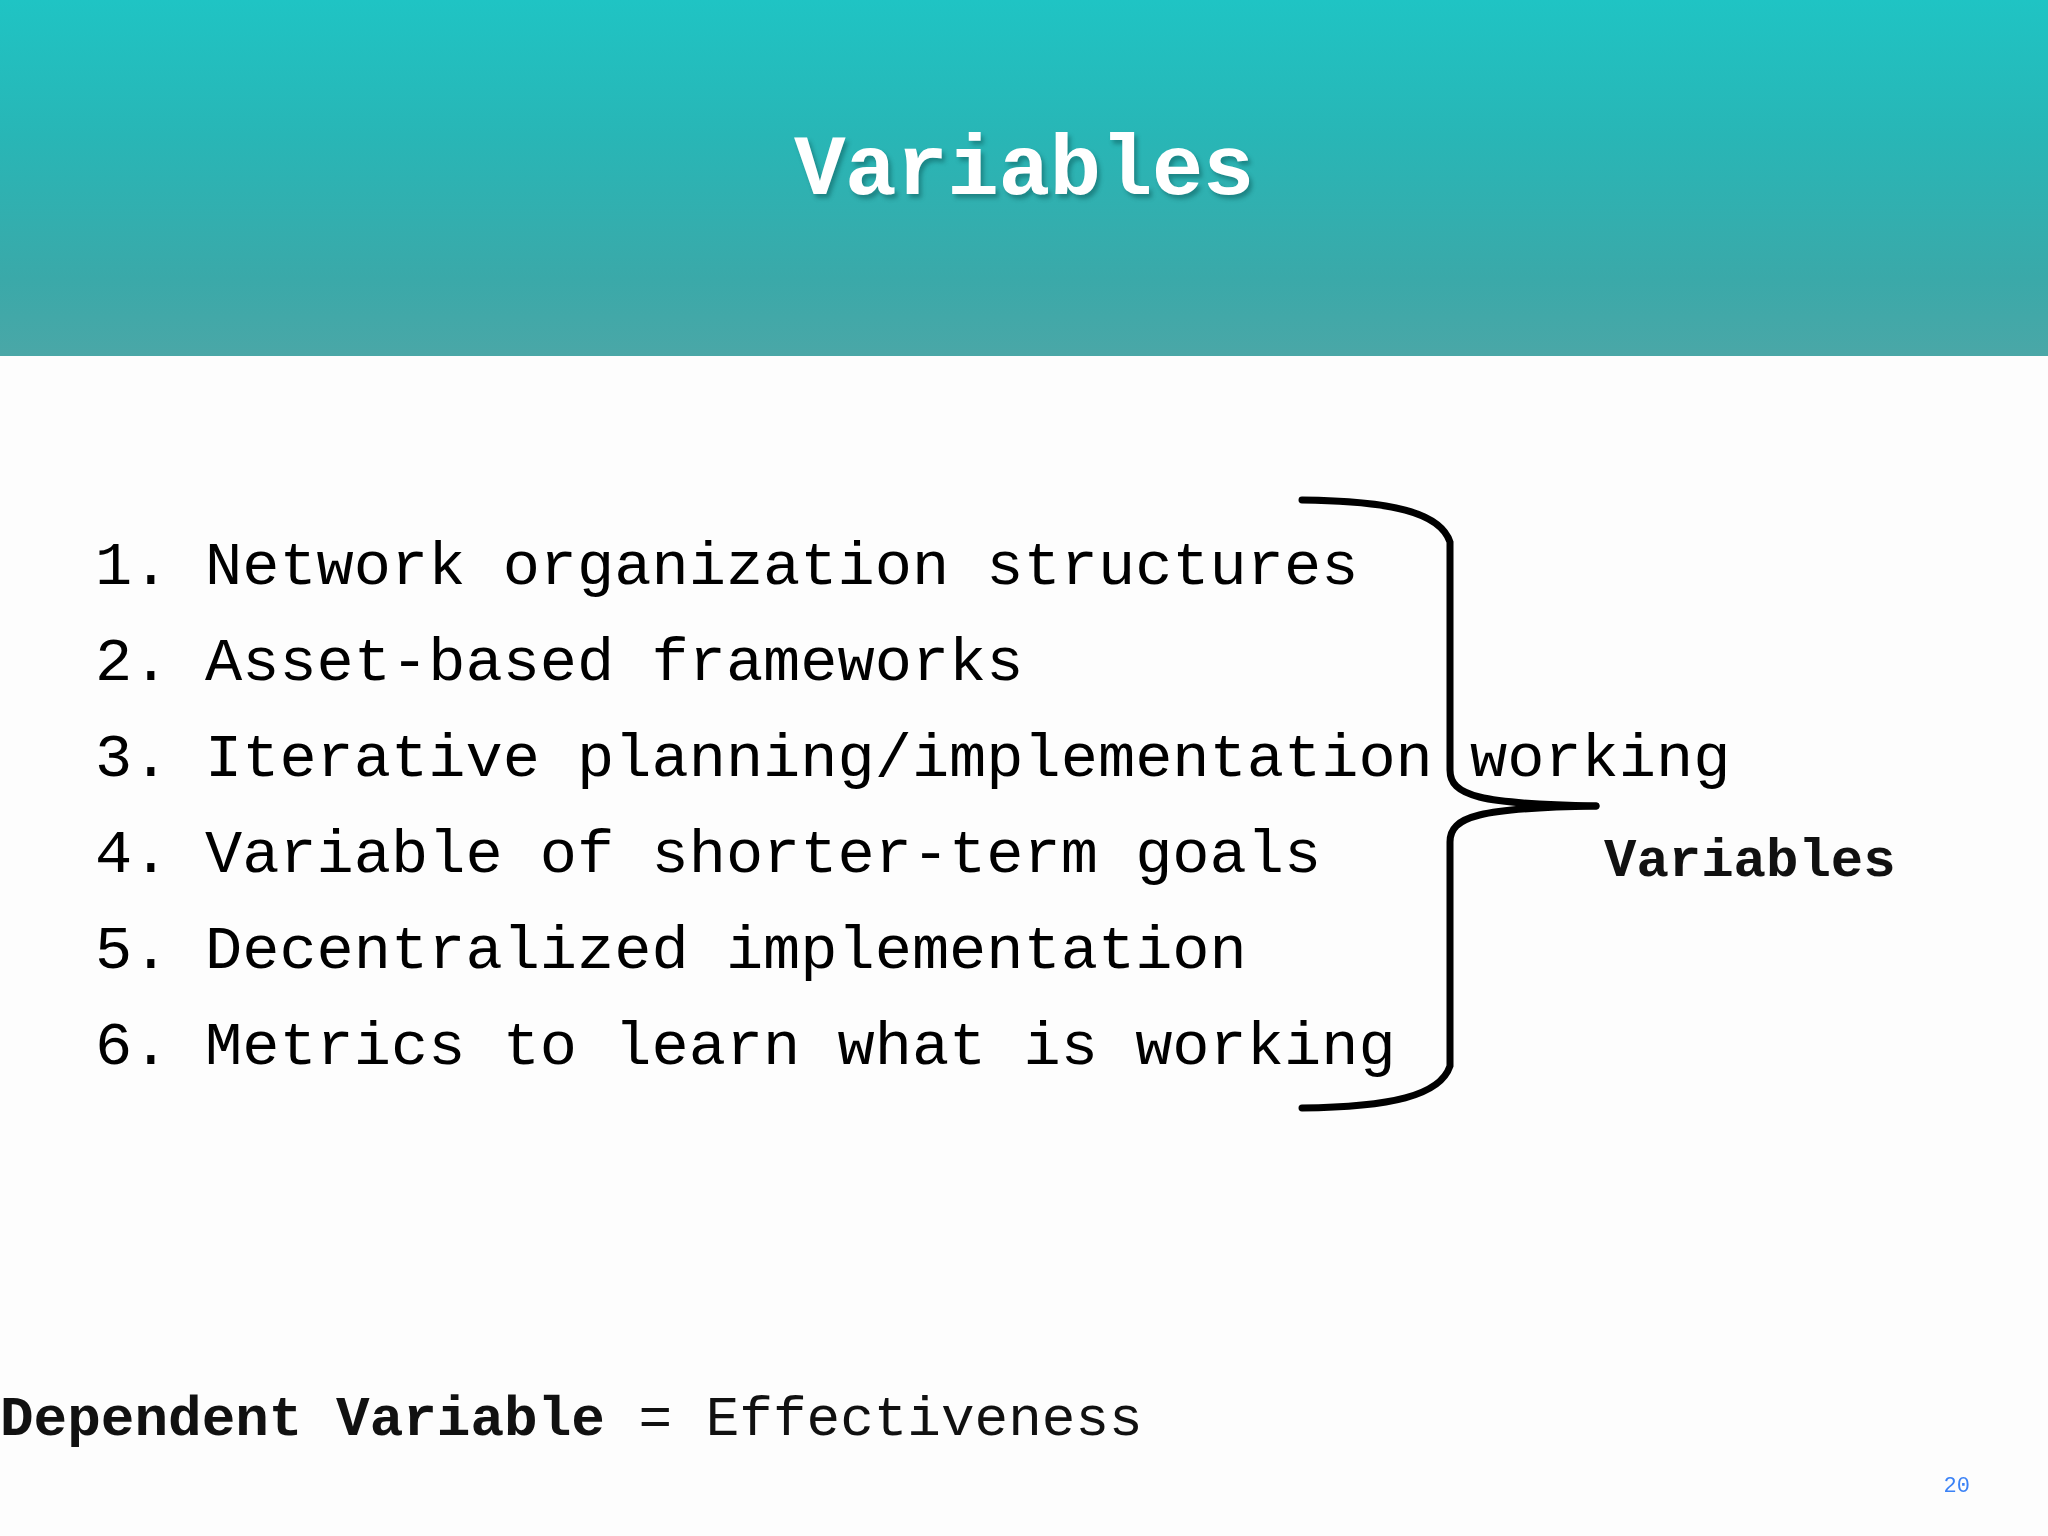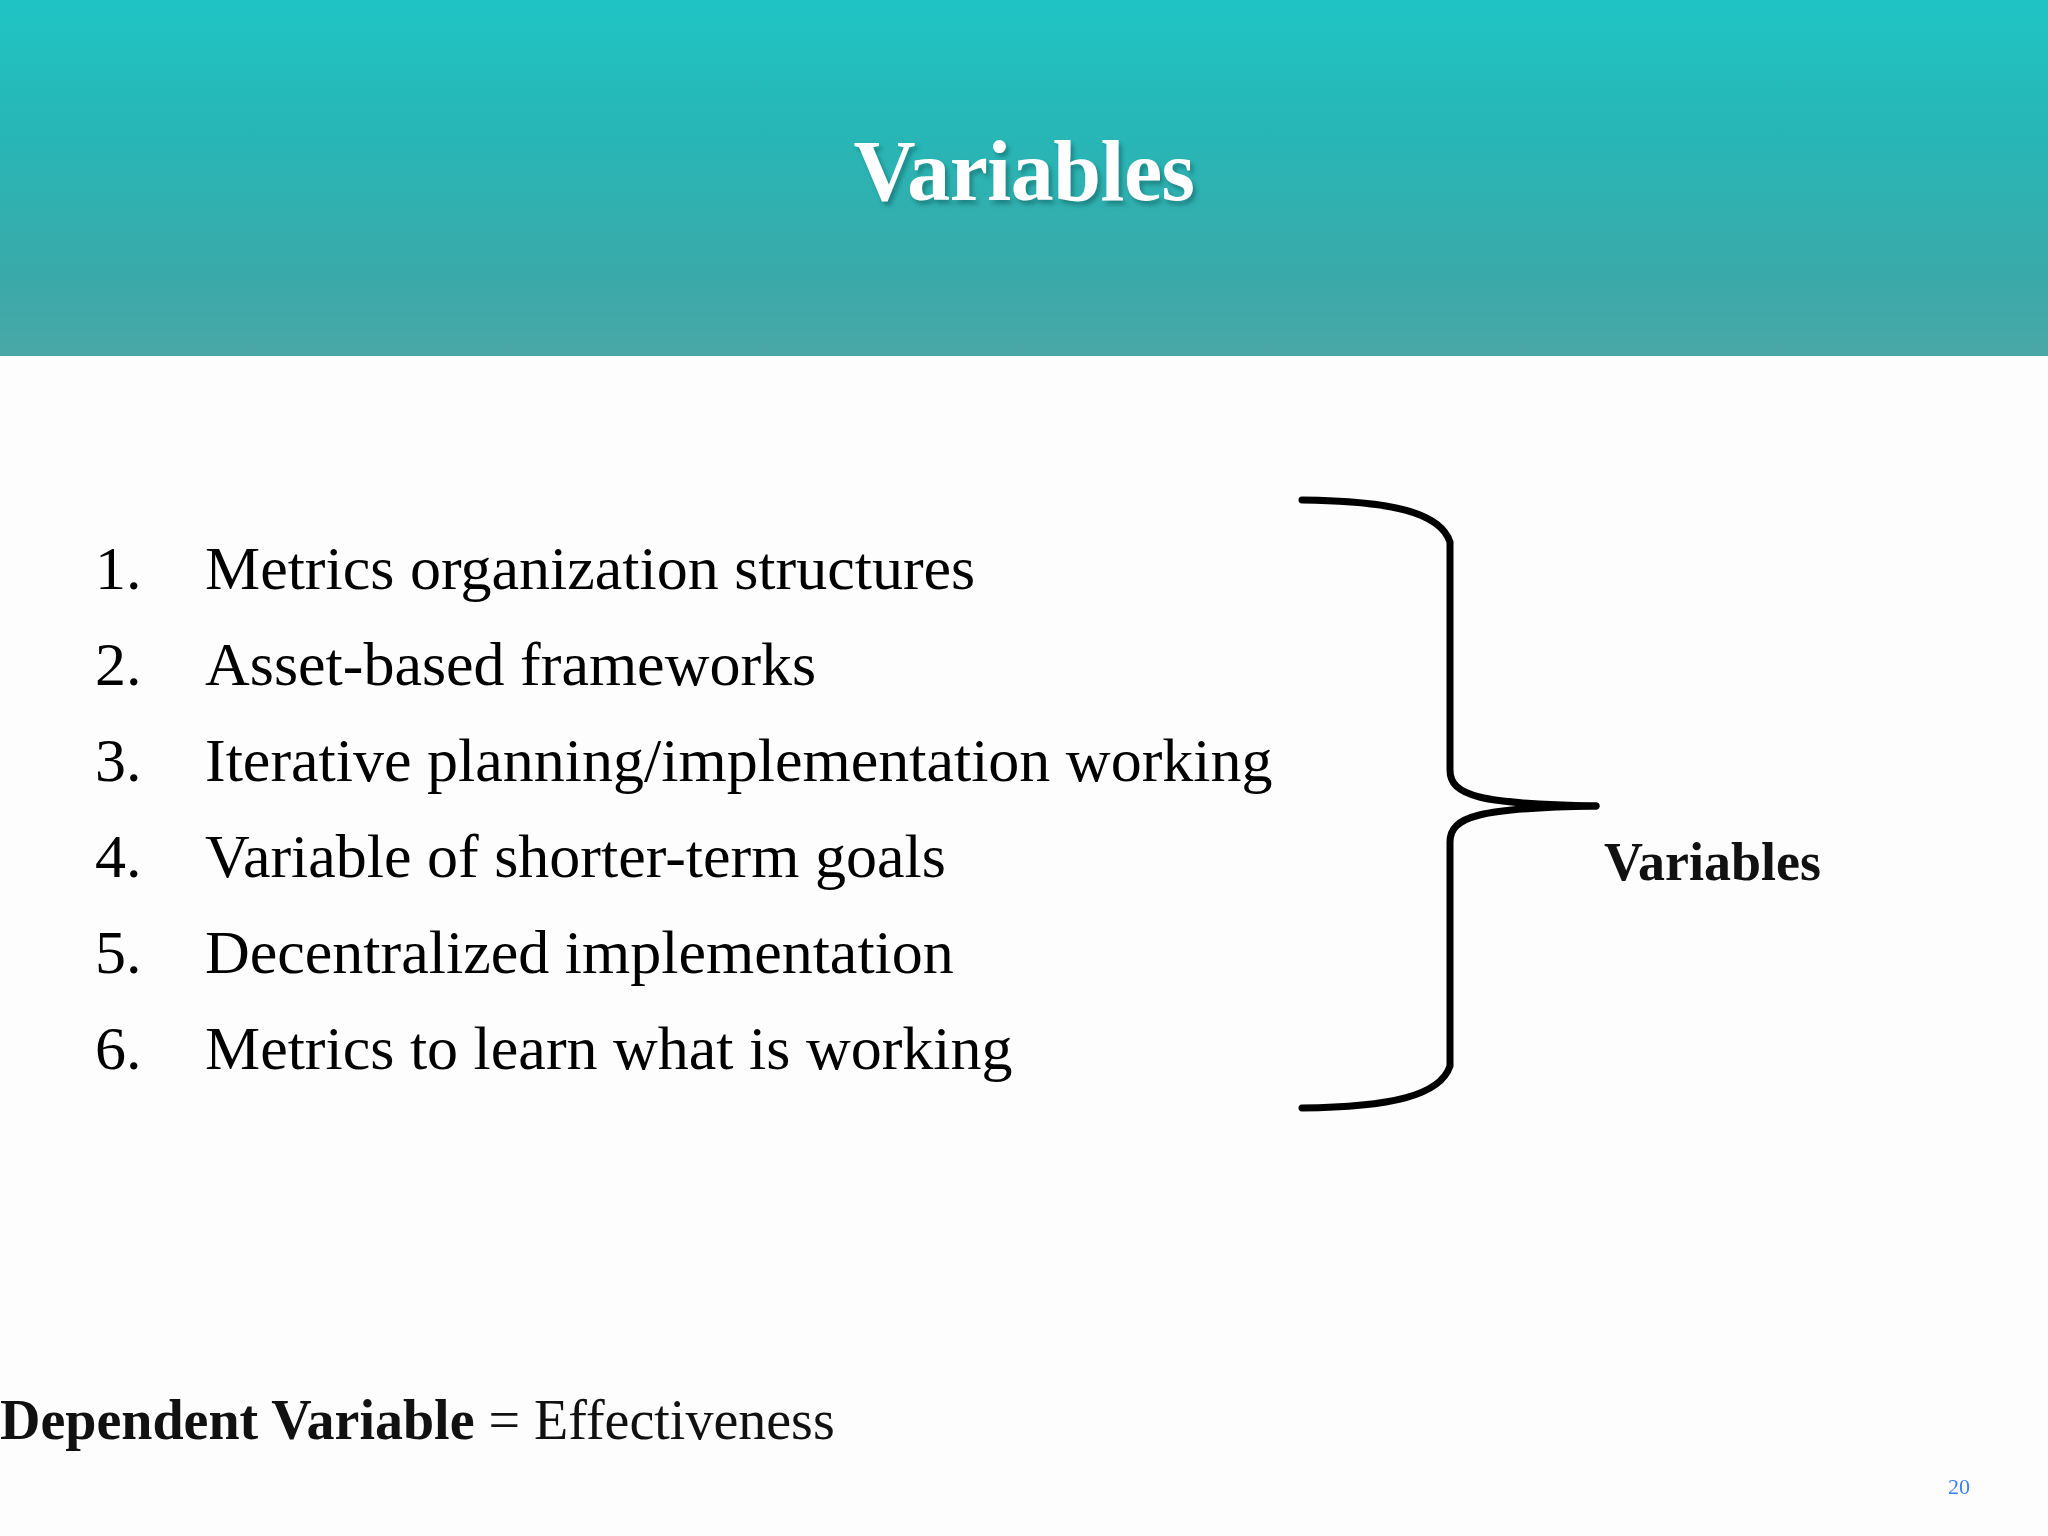--- a/index.html
+++ b/index.html
@@ -6,21 +6,21 @@
     margin: 0;
     padding: 0;
     background: #ffffff;
   }
   #slide {
     position: relative;
     width: 2048px;
     height: 1536px;
     background: #fdfdfd;
     overflow: hidden;
-    font-family: Liberation Serif, serif;
+    font-family: Liberation Mono, monospace;
   }
 
   
   #header-band {
     position: absolute;
     left: 0;
     top: 0;
     width: 2048px;
     height: 356px;
     background: linear-gradient(180deg, #1fc4c4 0%, #28b6b6 38%, #3aa9a9 78%, #4aa7a7 100%);
@@ -118,21 +118,21 @@
 
 <div id="slide">
 
   <div id="header-band"></div>
   <div id="slide-title">Variables</div>
 
   <div id="list-area">
 
     <div class="list-item">
       <span class="item-number">1.</span>
-      <span class="item-text">Metrics organization structures</span>
+      <span class="item-text">Network organization structures</span>
     </div>
 
     <div class="list-item">
       <span class="item-number">2.</span>
       <span class="item-text">Asset-based frameworks</span>
     </div>
 
     <div class="list-item">
       <span class="item-number">3.</span>
       <span class="item-text">Iterative planning/implementation working</span>

